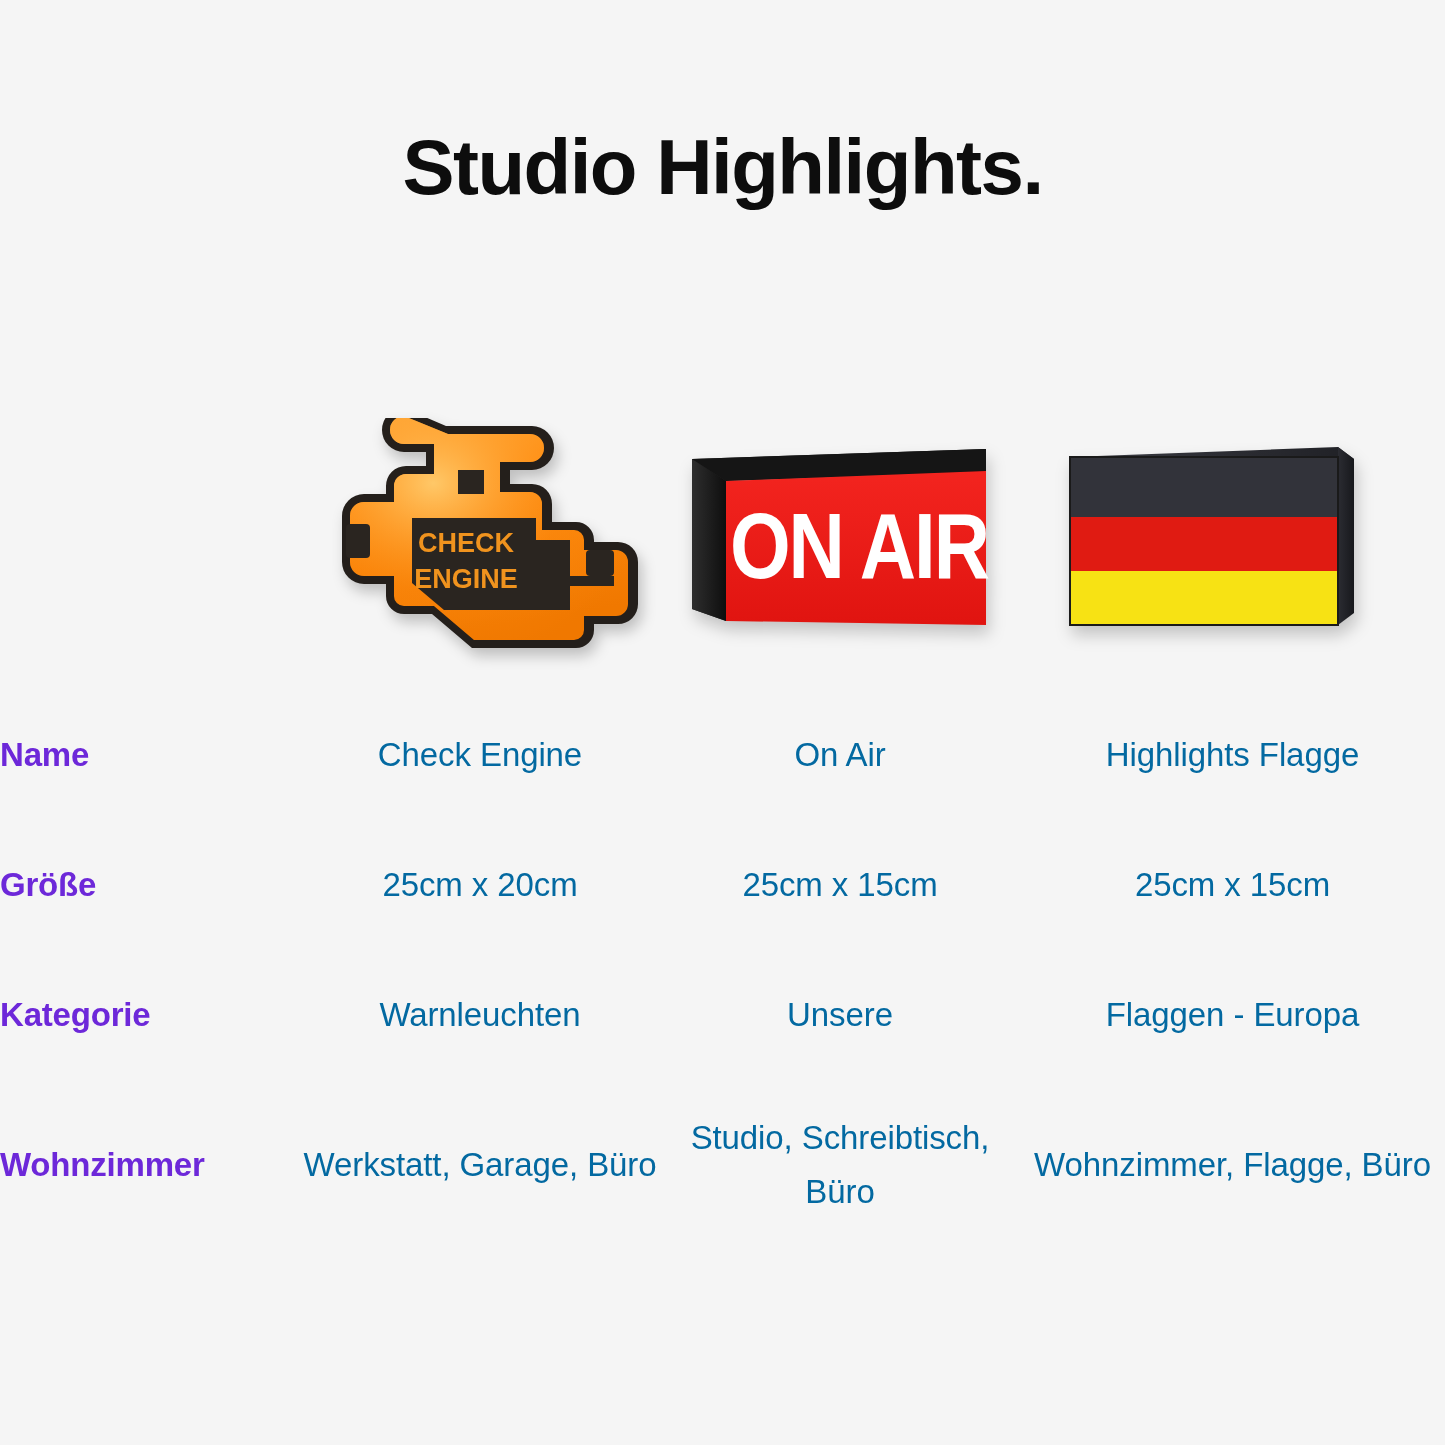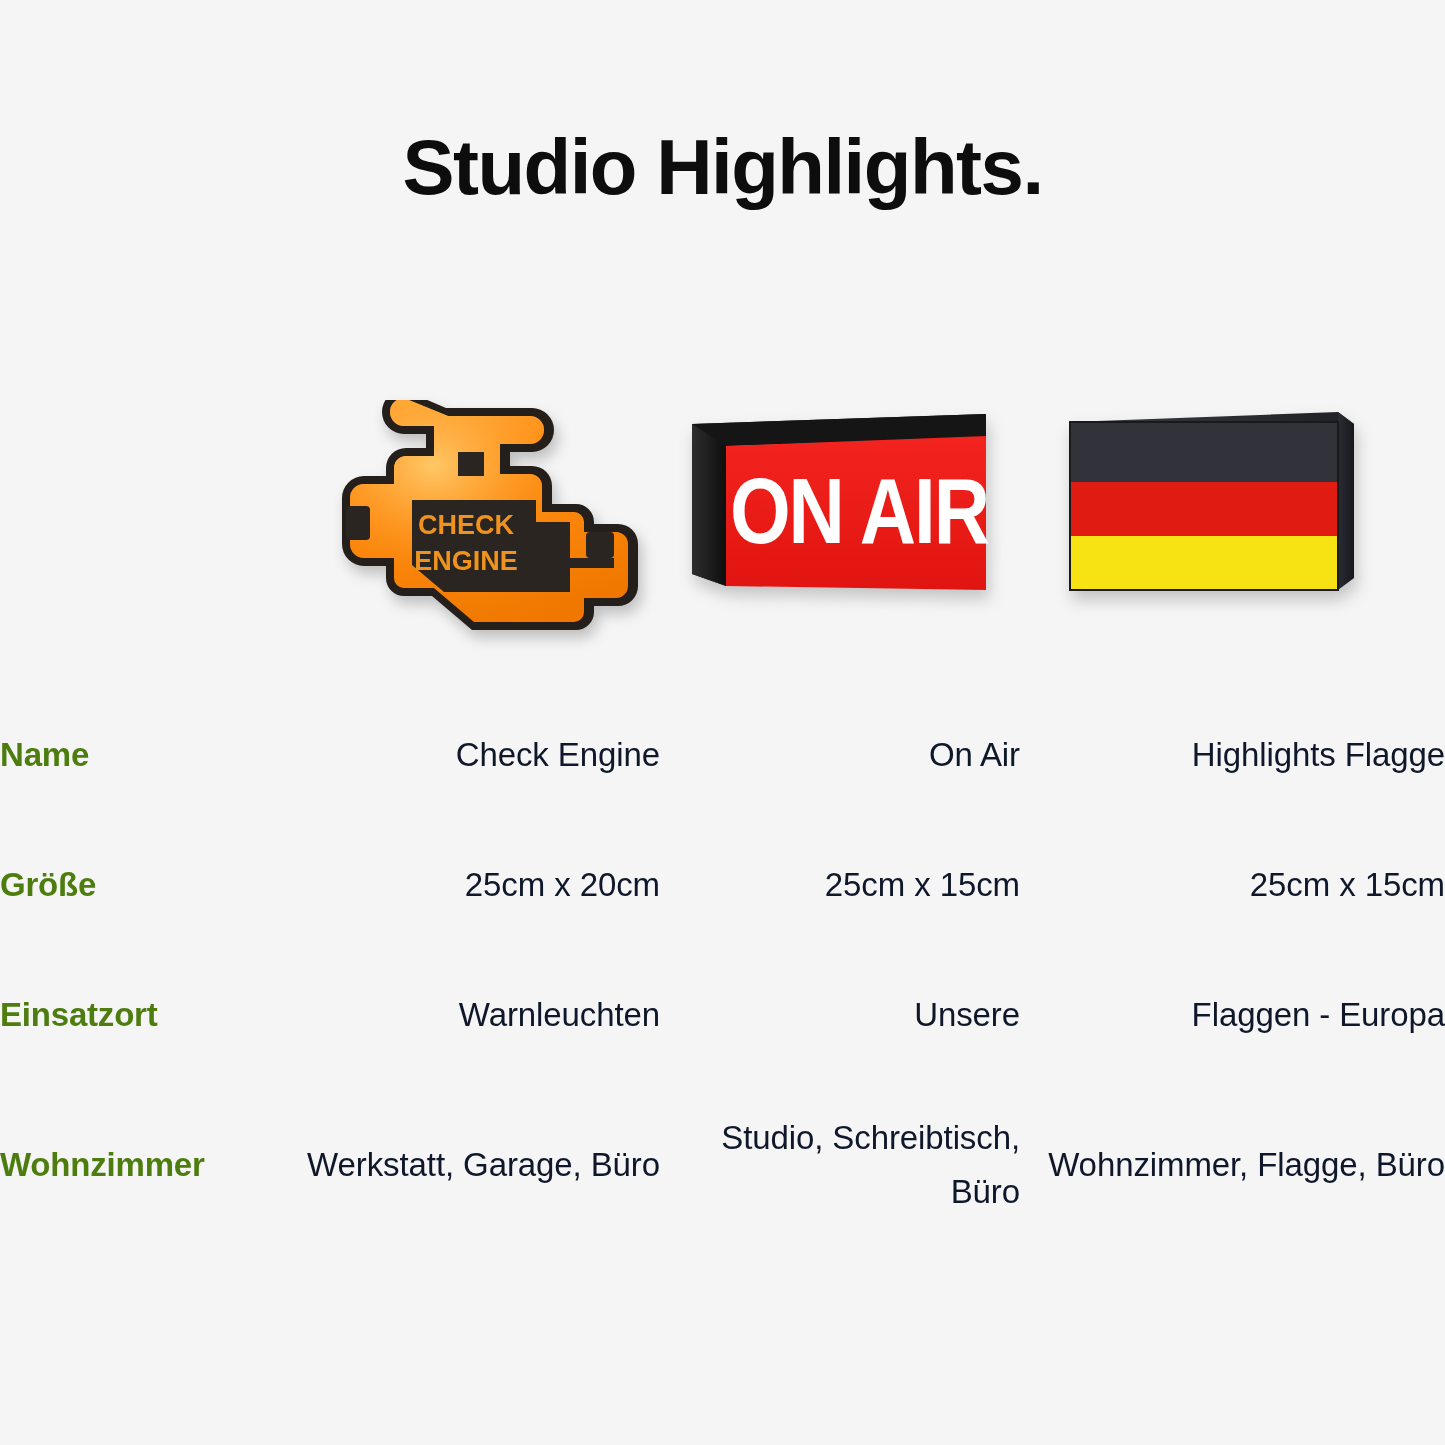--- a/index.html
+++ b/index.html
@@ -42,21 +42,21 @@
     top: 400px;
     left: 0;
     width: 1445px;
     height: 270px;
   }
   .product-cell {
     position: absolute;
     top: 0;
     height: 270px;
     display: flex;
-    align-items: flex-start;
+    align-items: center;
     justify-content: center;
   }
   .cell-1 { left: 300px;  width: 360px; }
   .cell-2 { left: 660px;  width: 360px; }
   .cell-3 { left: 1020px; width: 380px; }
 
   
   .check-engine-wrap {
     position: relative;
     width: 320px;
@@ -101,29 +101,29 @@
 
   .col-label  { width: 300px; }
   .col-v1     { width: 360px; }
   .col-v2     { width: 360px; }
   .col-v3     { width: 425px; }
 
   .row-label {
     padding-left: 64px;
     font-size: 33px;
     font-weight: 700;
-    color: #4d7c0f;
+    color: #6d28d9;
     text-align: left;
     letter-spacing: -0.2px;
   }
   .row-value {
     font-size: 33px;
     font-weight: 400;
-    color: #0f172a;
-    text-align: right;
+    color: #0369a1;
+    text-align: center;
     line-height: 1.65;
     letter-spacing: -0.1px;
   }
 </style>
 </head>
 <body>
 
 <div class="page">
 
   <div class="title">Studio Highlights.</div>
@@ -242,21 +242,21 @@
         <td class="row-value">On Air</td>
         <td class="row-value">Highlights Flagge</td>
       </tr>
       <tr class="spec-row">
         <td class="row-label">Größe</td>
         <td class="row-value">25cm x 20cm</td>
         <td class="row-value">25cm x 15cm</td>
         <td class="row-value">25cm x 15cm</td>
       </tr>
       <tr class="spec-row">
-        <td class="row-label">Einsatzort</td>
+        <td class="row-label">Kategorie</td>
         <td class="row-value">Warnleuchten</td>
         <td class="row-value">Unsere</td>
         <td class="row-value">Flaggen - Europa</td>
       </tr>
       <tr class="spec-row tall">
         <td class="row-label">Wohnzimmer</td>
         <td class="row-value">Werkstatt, Garage, Büro</td>
         <td class="row-value">Studio, Schreibtisch, Büro</td>
         <td class="row-value">Wohnzimmer, Flagge, Büro</td>
       </tr>

